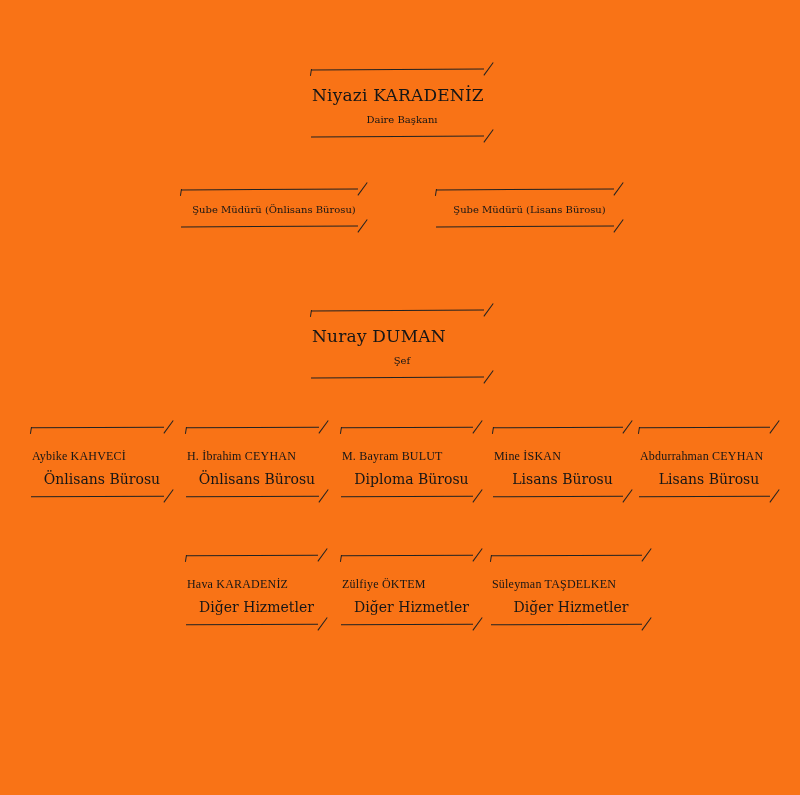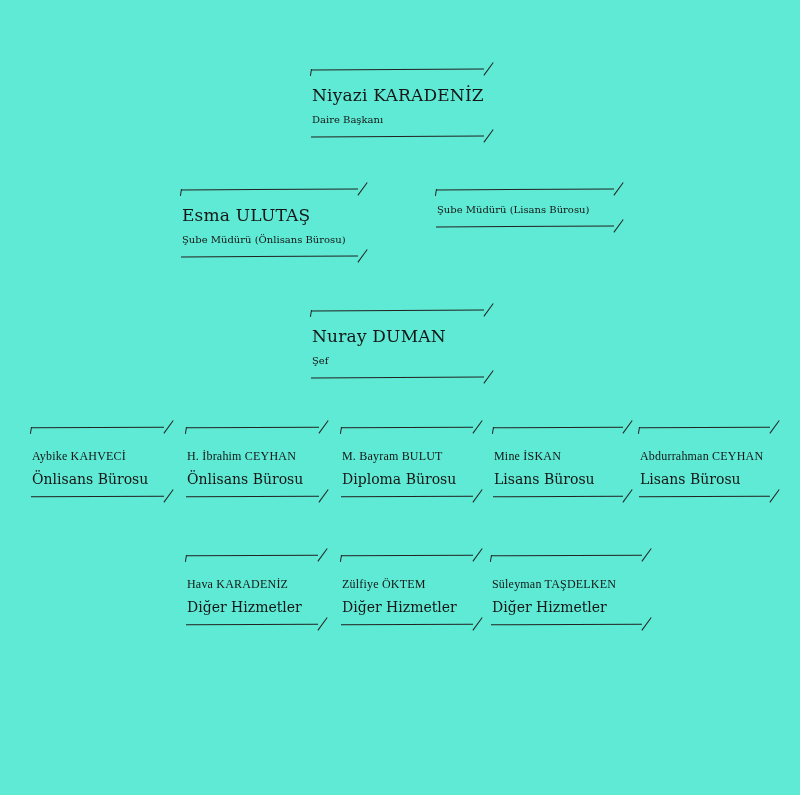--- a/index.html
+++ b/index.html
@@ -3,21 +3,21 @@
 <meta charset="utf-8">
 <style>
   * { margin:0; padding:0; box-sizing:border-box; }
   html,body { background:#ffffff; }
   body { font-family:"DejaVu Serif", serif; color:#161616; }
 
   .canvas {
     position:relative;
     width:800px;
     height:795px;
-    background:#5eead4;
+    background:#f97316;
     overflow:hidden;
   }
 
   .node { position:absolute; }
 
   
   .bkt { position:relative; height:14px; }
   .bkt .line {
     position:absolute; left:1px; right:8px; top:7px;
     border-top:1.3px solid #222222;
@@ -40,20 +40,21 @@
     font-size:17px;
     line-height:22px;
     letter-spacing:0.2px;
     white-space:nowrap;
   }
   .node .title {
     margin:7px 0 0 2px;
     font-size:10px;
     line-height:13px;
     white-space:nowrap;
+    text-align:center;
   }
   .node .bkt.bottom { margin-top:3px; }
 
   .node.sm .name { margin-top:14px; font-size:12px; line-height:17px;font-family:Liberation Serif, serif; }
   .node.sm .title { margin-top:8px; font-size:14px; line-height:12px; }
   .node.sm .bkt.bottom { margin-top:4px; }
 </style>
 </head>
 <body>
 
@@ -72,21 +73,20 @@
         <span class="slash"></span>
       </div>
   </div>
 
   <div class="node lg" style="left:180px; top:182px; width:186px;">
     <div class="bkt top">
         <span class="tick"></span>
         <span class="line"></span>
         <span class="slash"></span>
       </div>
-    <div class="name">Esma ULUTAŞ</div>
     <div class="title">Şube Müdürü (Önlisans Bürosu)</div>
     <div class="bkt bottom">
         <span class="line"></span>
         <span class="slash"></span>
       </div>
   </div>
 
   <div class="node lg" style="left:435px; top:182px; width:187px;">
     <div class="bkt top">
         <span class="tick"></span>

